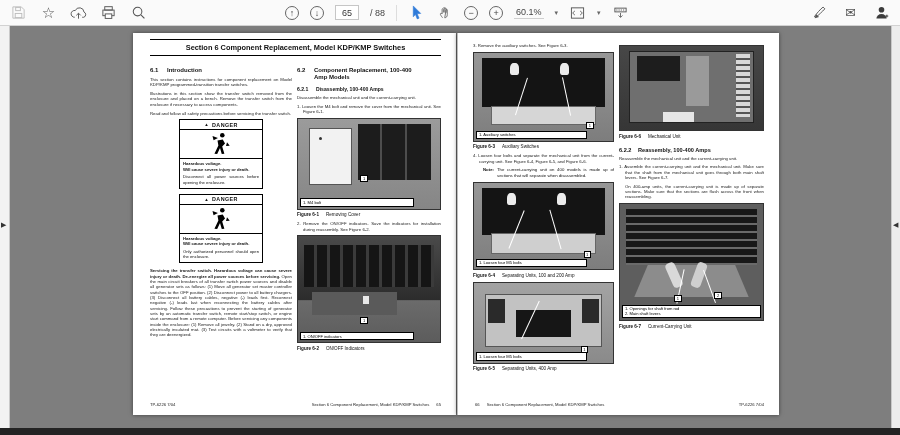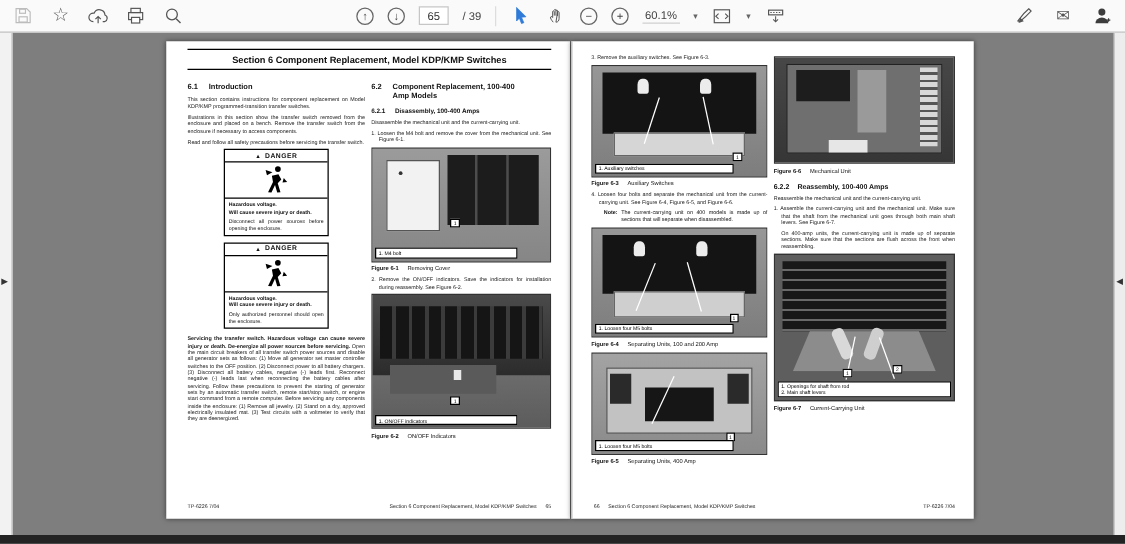--- a/index.html
+++ b/index.html
@@ -134,21 +134,21 @@
           <circle cx="7" cy="7" r="4.6" fill="none" stroke="#555" stroke-width="1.1"></circle>
           <path d="M10.6 10.6L14.3 14.3" stroke="#555" stroke-width="1.2"></path>
         </svg>
     </span>
   </div>
 
   <div class="tb-center">
     <span class="circ">↑</span>
     <span class="circ">↓</span>
     <input class="pagebox" value="65" style="">
-    <span class="smalltxt">/ 39</span>
+    <span class="smalltxt">/ 88</span>
     <span class="sep"></span>
     <span class="t-icon">
       <svg width="12" height="15" viewBox="0 0 12 16">
           <path d="M2 1l8 8-3.8.4 2 4.6-2 .8-1.8-4.6L2 12.6z" fill="#2f7bd9" stroke="#2f7bd9" stroke-width="0.6"></path>
         </svg>
     </span>
     <span class="t-icon">
       <svg width="14" height="15" viewBox="0 0 16 16">
           <path d="M5.2 14c-1.4-1.8-2.9-3.8-2.4-4.7.4-.8 1.4-.4 1.9.4V4.5c0-1.2 1.5-1.2 1.5 0V8m0-4.8c0-1.2 1.5-1.2 1.5 0V8m0-4.2c0-1.2 1.5-1.2 1.5 0V8.3m0-3.2c0-1.1 1.4-1.1 1.4 0v5.4c0 2.1-1 3.5-2.9 3.5z" fill="none" stroke="#555" stroke-width="0.9"></path>
         </svg>

